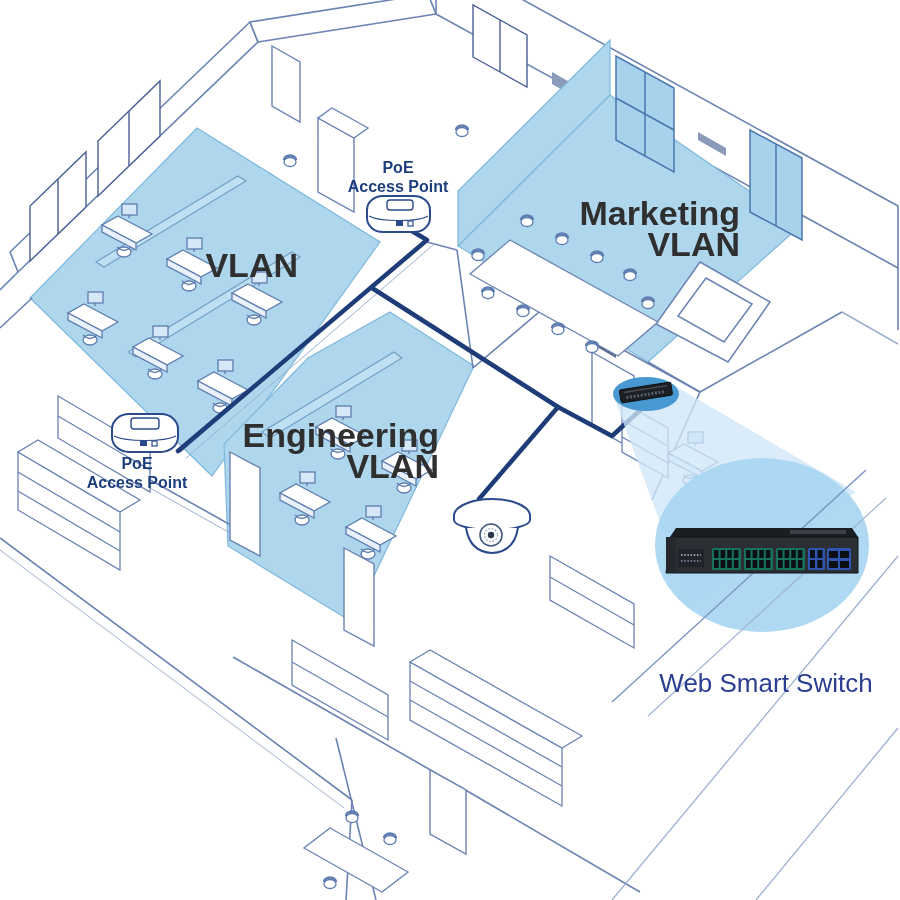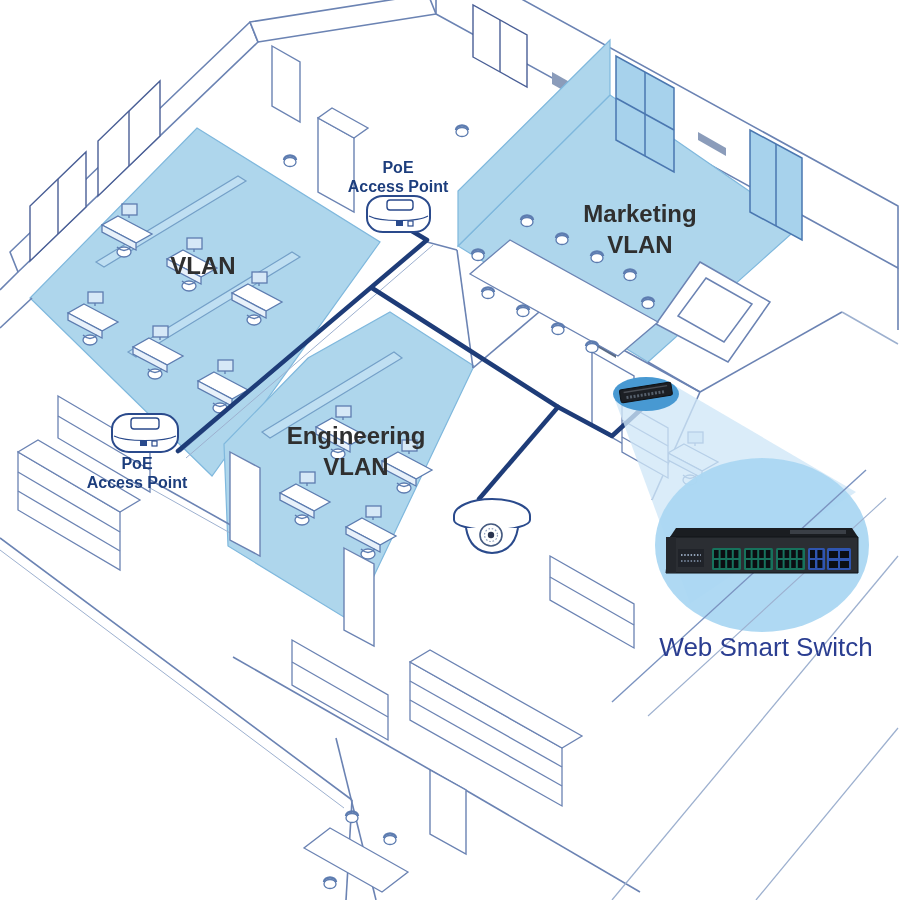--- a/index.html
+++ b/index.html
@@ -3,23 +3,23 @@
 <meta charset="utf-8">
 <style>
   html,body{margin:0;padding:0;}
   body{width:900px;height:900px;position:relative;background:#ffffff;
        font-family:"Liberation Sans",sans-serif;overflow:hidden;}
   #stage{position:absolute;left:0;top:0;width:900px;height:900px;}
   svg{position:absolute;left:0;top:0;}
   .label{position:absolute;text-align:center;font-weight:bold;}
   .label div{white-space:nowrap;}
   .lbl-navy{color:var(--label_navy);font-size:16px;line-height:19px;}
-  .lbl-vlan{color:var(--label_dark);font-size:24px;line-height:31px;}
+  .lbl-vlan{color:var(--label_dark);font-size:34px;line-height:31px;text-align:right;}
   .lbl-cam{color:var(--label_navy);font-size:18px;line-height:20px;}
-  .lbl-switch{color:var(--switch_label);font-size:26px;font-weight:500;line-height:30px;}
+  .lbl-switch{color:var(--switch_label);font-size:26px;font-weight:500;line-height:30px;margin-top:36px;}
 </style>
 </head>
 <body>
 
 <div id="stage">
 
 <svg width="900" height="900" viewBox="0 0 900 900">
   <defs>
     <g id="desk">
       <polygon points="0,0 34,18 18,27 -16,9" fill="#fff"></polygon>
@@ -249,21 +249,21 @@
 
 <div class="label lbl-vlan" style="left:540px;top:198px;width:200px">
   <div>Marketing</div>
   <div>VLAN</div>
 </div>
 
 <div class="label lbl-vlan" style="left:108px;top:250px;width:190px">
   <div>VLAN</div>
 </div>
 
-<div class="label lbl-vlan" style="left:256px;top:420px;width:200px">
+<div class="label lbl-vlan" style="left:239px;top:420px;width:200px">
   <div>Engineering</div>
   <div>VLAN</div>
 </div>
 
 <div class="label lbl-navy" style="left:62px;top:454px;width:150px">
   <div>PoE</div>
   <div>Access Point</div>
 </div>
 
 

